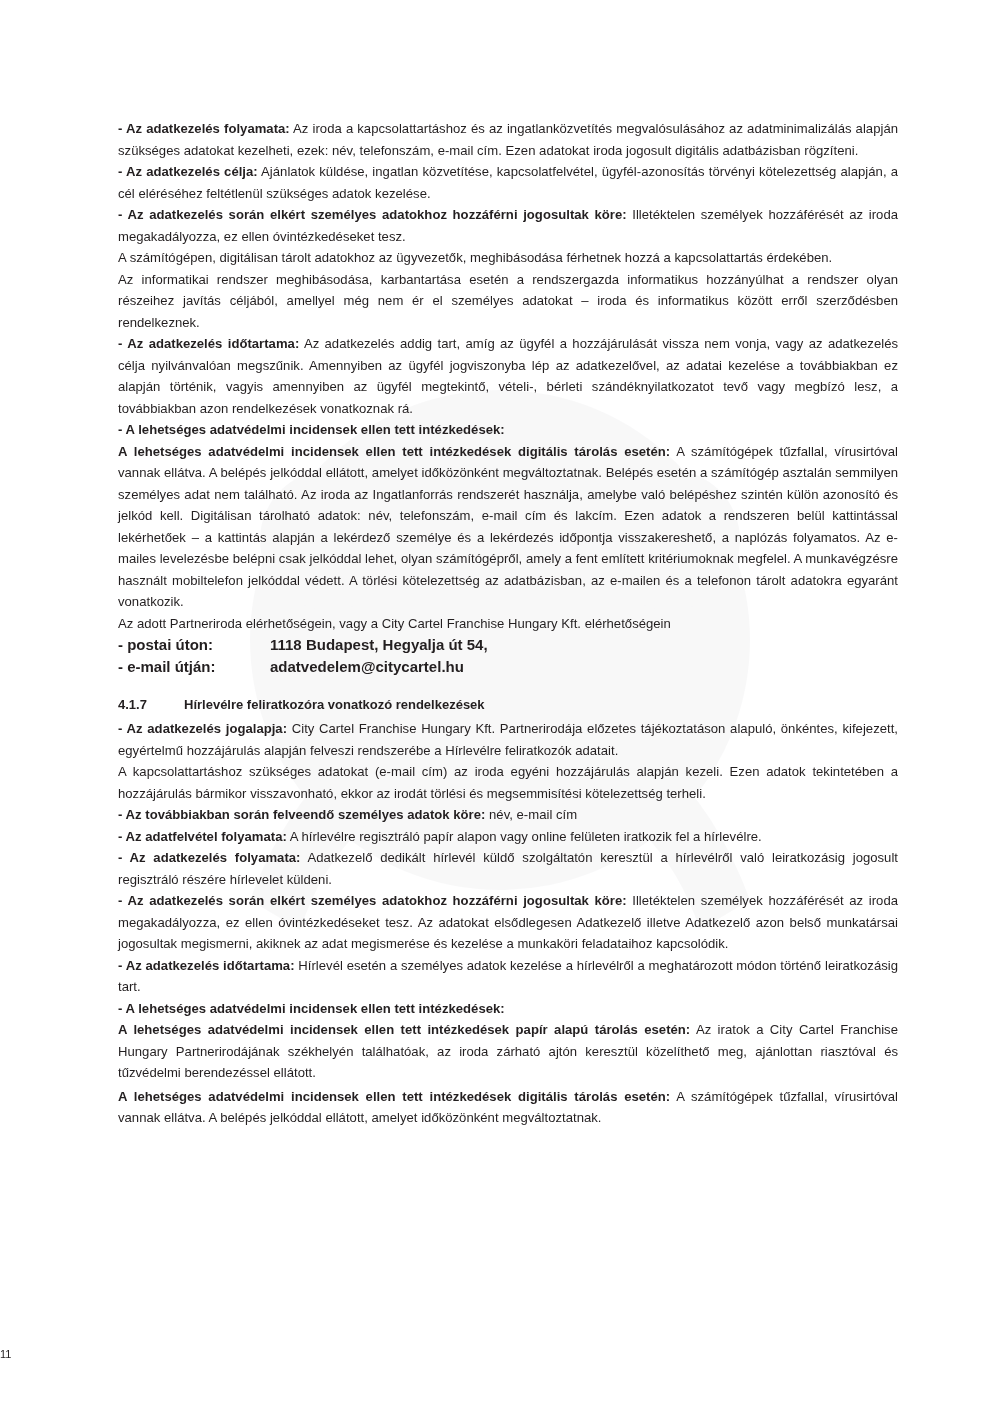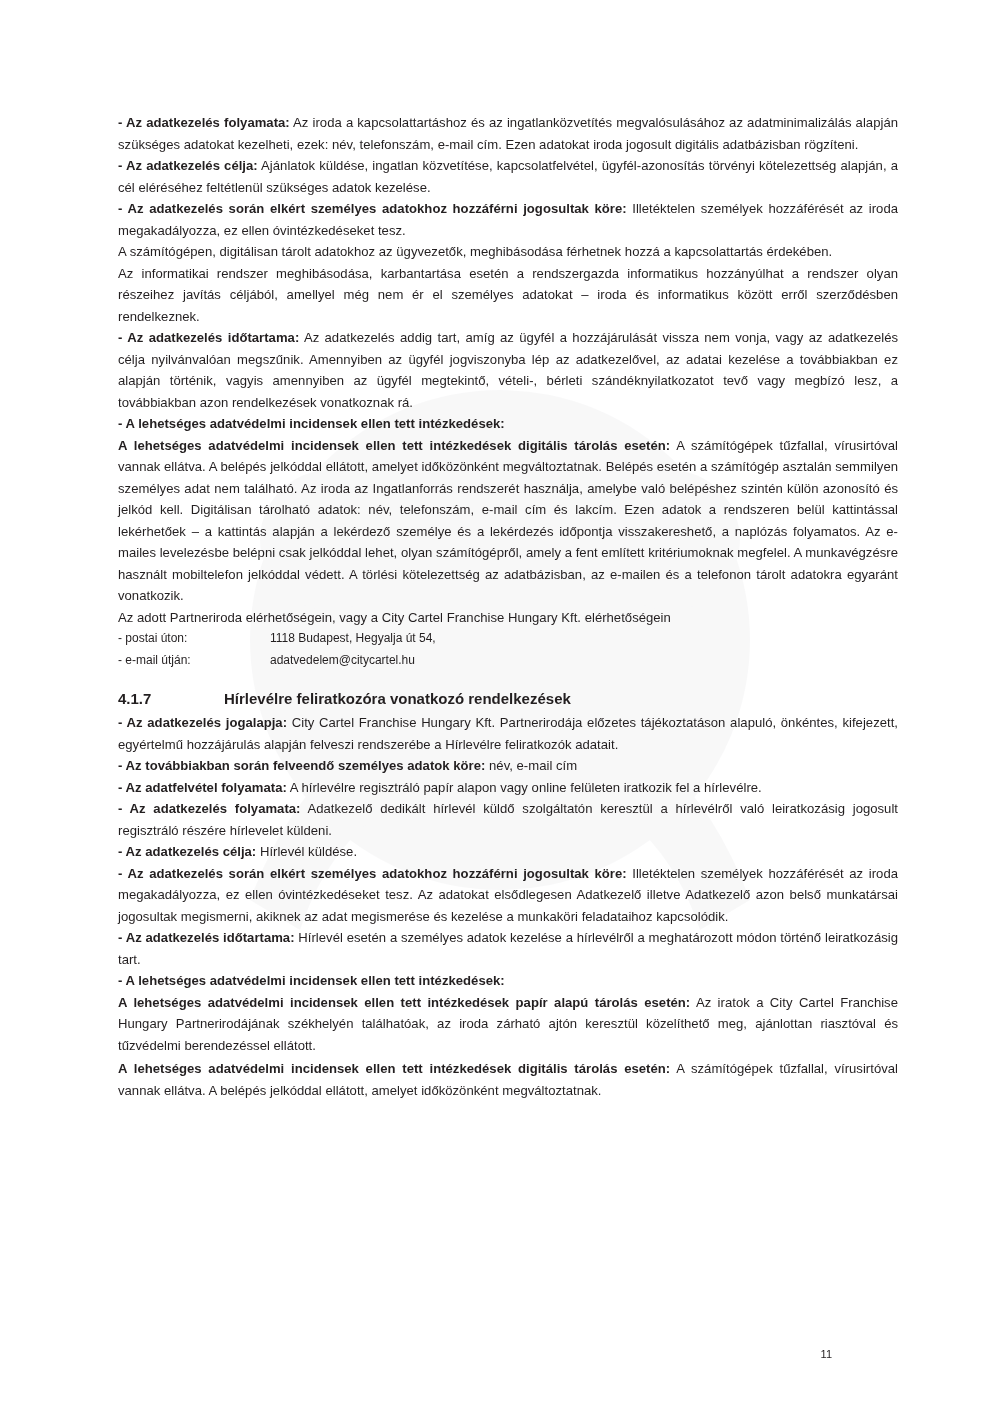--- a/index.html
+++ b/index.html
@@ -23,63 +23,63 @@
   .watermark {
     position: absolute;
     left: 0; top: 0;
     width: 1000px; height: 1414px;
     pointer-events: none;
     opacity: 0.5;
   }
   .content {
     position: absolute;
     left: 118px;
-    top: 112px;
+    top: 118px;
     width: 780px;
   }
   p {
     margin: 0;
     font-size: 13.1px;
     line-height: 21.5px;
     text-align: justify;
     text-justify: inter-word;
     letter-spacing: 0.02px;
   }
   .b { font-weight: bold; }
   .heading {
     margin-top: 17px;
     margin-bottom: 3px;
-    font-size: 15px;
+    font-size: 13px;
     font-weight: bold;
     line-height: 21px;
     display: flex;
-    gap: 40px;
   }
   .heading .num {
     width: 66px;
     flex: 0 0 66px;
   }
   .contact-table {
     width: 100%;
     border-collapse: collapse;
     margin: 0;
   }
   .contact-table td {
-    font-size: 12px;
+    font-size: 15px;
     line-height: 21.5px;
     padding: 0;
     vertical-align: top;
+    font-weight: bold;
   }
   .contact-table td.label { width: 152px; }
   .page-number {
     position: absolute;
     left: 0;
     top: 1348px;
     width: 832px;
-    text-align: right;
+    text-align: left;
     font-size: 11px;
     color: #231f20;
   }
   .spacer-sm { height: 2px; }
 </style>
 </head>
 <body>
 
 <div class="page">
 
@@ -117,24 +117,24 @@
       </tr>
     </tbody>
       </table>
 
     <div class="heading">
       <span class="num">4.1.7</span>
       <span>Hírlevélre feliratkozóra vonatkozó rendelkezések</span>
     </div>
 
     <p><span class="b">- Az adatkezelés jogalapja:</span><span> City Cartel Franchise Hungary Kft. Partnerirodája előzetes tájékoztatáson alapuló, önkéntes, kifejezett, egyértelmű hozzájárulás alapján felveszi rendszerébe a Hírlevélre feliratkozók adatait.</span></p>
+    <p><span class="b"></span><span>A kapcsolattartáshoz szükséges adatokat (e-mail cím) az iroda egyéni hozzájárulás alapján kezeli. Ezen adatok tekintetében a hozzájárulás bármikor visszavonható, ekkor az irodát törlési és megsemmisítési kötelezettség terheli.</span></p>
     <p><span class="b">- Az továbbiakban során felveendő személyes adatok köre:</span><span> név, e-mail cím</span></p>
     <p><span class="b">- Az adatfelvétel folyamata:</span><span> A hírlevélre regisztráló papír alapon vagy online felületen iratkozik fel a hírlevélre.</span></p>
     <p><span class="b">- Az adatkezelés folyamata:</span><span> Adatkezelő dedikált hírlevél küldő szolgáltatón keresztül a hírlevélről való leiratkozásig jogosult regisztráló részére hírlevelet küldeni.</span></p>
-    <p><span class="b">- Az adatkezelés célja:</span><span> Hírlevél küldése.</span></p>
     <p><span class="b">- Az adatkezelés során elkért személyes adatokhoz hozzáférni jogosultak köre:</span><span> Illetéktelen személyek hozzáférését az iroda megakadályozza, ez ellen óvintézkedéseket tesz. Az adatokat elsődlegesen Adatkezelő illetve Adatkezelő azon belső munkatársai jogosultak megismerni, akiknek az adat megismerése és kezelése a munkaköri feladataihoz kapcsolódik.</span></p>
     <p><span class="b">- Az adatkezelés időtartama:</span><span> Hírlevél esetén a személyes adatok kezelése a hírlevélről a meghatározott módon történő leiratkozásig tart.</span></p>
     <p><span class="b">- A lehetséges adatvédelmi incidensek ellen tett intézkedések:</span><span></span></p>
     <p><span class="b">A lehetséges adatvédelmi incidensek ellen tett intézkedések papír alapú tárolás esetén:</span><span> Az iratok a City Cartel Franchise Hungary Partnerirodájának székhelyén találhatóak, az iroda zárható ajtón keresztül közelíthető meg, ajánlottan riasztóval és tűzvédelmi berendezéssel ellátott.</span></p>
     <div class="spacer-sm"></div>
     <p><span class="b">A lehetséges adatvédelmi incidensek ellen tett intézkedések digitális tárolás esetén:</span><span> A számítógépek tűzfallal, vírusirtóval vannak ellátva. A belépés jelkóddal ellátott, amelyet időközönként megváltoztatnak.</span></p>
 
   </div>
 
   <div class="page-number">11</div>

